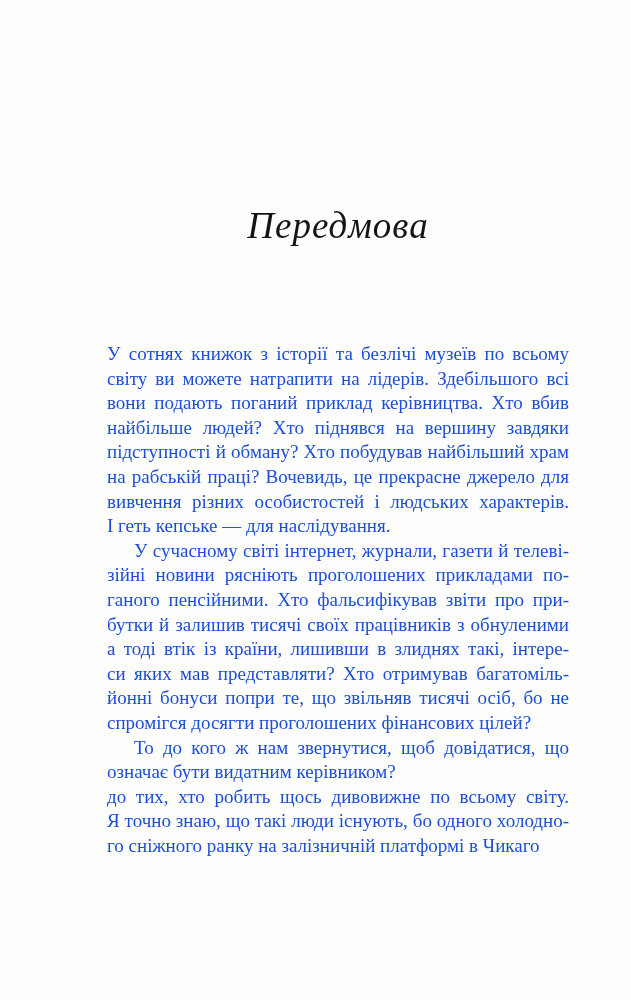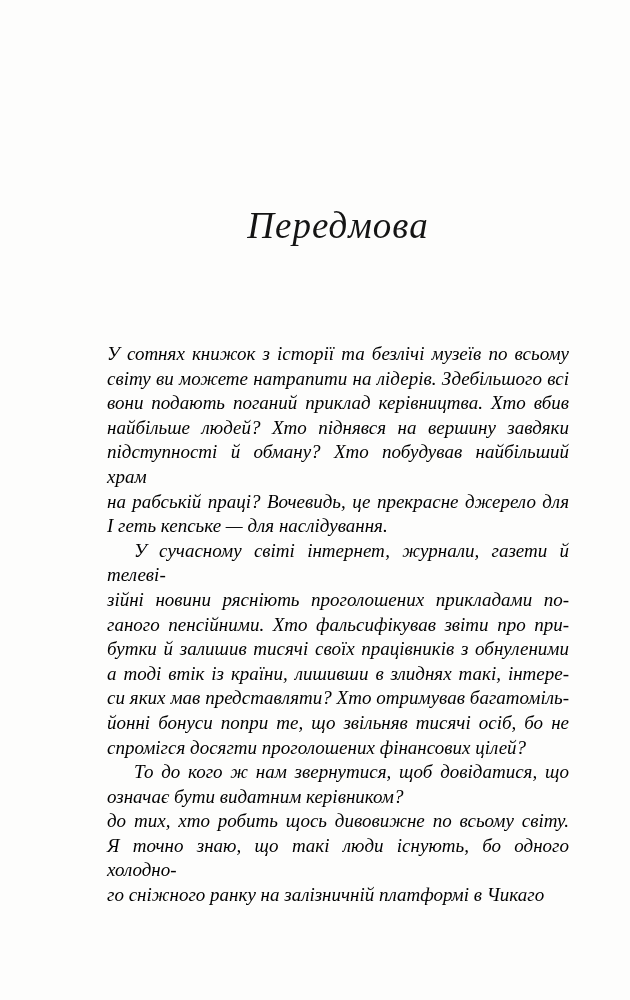--- a/index.html
+++ b/index.html
@@ -33,22 +33,21 @@
     color: #141414;
   }
   .body-text {
     position: absolute;
     top: 342px;
     left: 107px;
     width: 462px;
     font-family: "Liberation Serif", serif;
     font-size: 19px;
     line-height: 24.6px;
-    color: #000000;
-    font-style: italic;
+    color: #1d4ed8;
   }
   .line {
     text-align: justify;
     text-align-last: justify;
   }
   .line.last {
     text-align: justify;
     text-align-last: left;
   }
   .line.indent {
@@ -60,20 +59,21 @@
 
 <div class="page">
   <h1 class="chapter-title">Передмова</h1>
   <div class="body-text">
       <div class="line">У сотнях книжок з історії та безлічі музеїв по всьому</div>
       <div class="line">світу ви можете натрапити на лідерів. Здебільшого всі</div>
       <div class="line">вони подають поганий приклад керівництва. Хто вбив</div>
       <div class="line">найбільше людей? Хто піднявся на вершину завдяки</div>
       <div class="line">підступності й обману? Хто побудував найбільший храм</div>
       <div class="line">на рабській праці? Вочевидь, це прекрасне джерело для</div>
+      <div class="line">вивчення різних особистостей і людських характерів.</div>
       <div class="line last">І геть кепське — для наслідування.</div>
       <div class="line indent">У сучасному світі інтернет, журнали, газети й телеві-</div>
       <div class="line">зійні новини рясніють проголошених прикладами по-</div>
       <div class="line">ганого пенсійними. Хто фальсифікував звіти про при-</div>
       <div class="line">бутки й залишив тисячі своїх працівників з обнуленими</div>
       <div class="line">а тоді втік із країни, лишивши в злиднях такі, інтере-</div>
       <div class="line">си яких мав представляти? Хто отримував багатоміль-</div>
       <div class="line">йонні бонуси попри те, що звільняв тисячі осіб, бо не</div>
       <div class="line last">спромігся досягти проголошених фінансових цілей?</div>
       <div class="line indent">То до кого ж нам звернутися, щоб довідатися, що</div>

